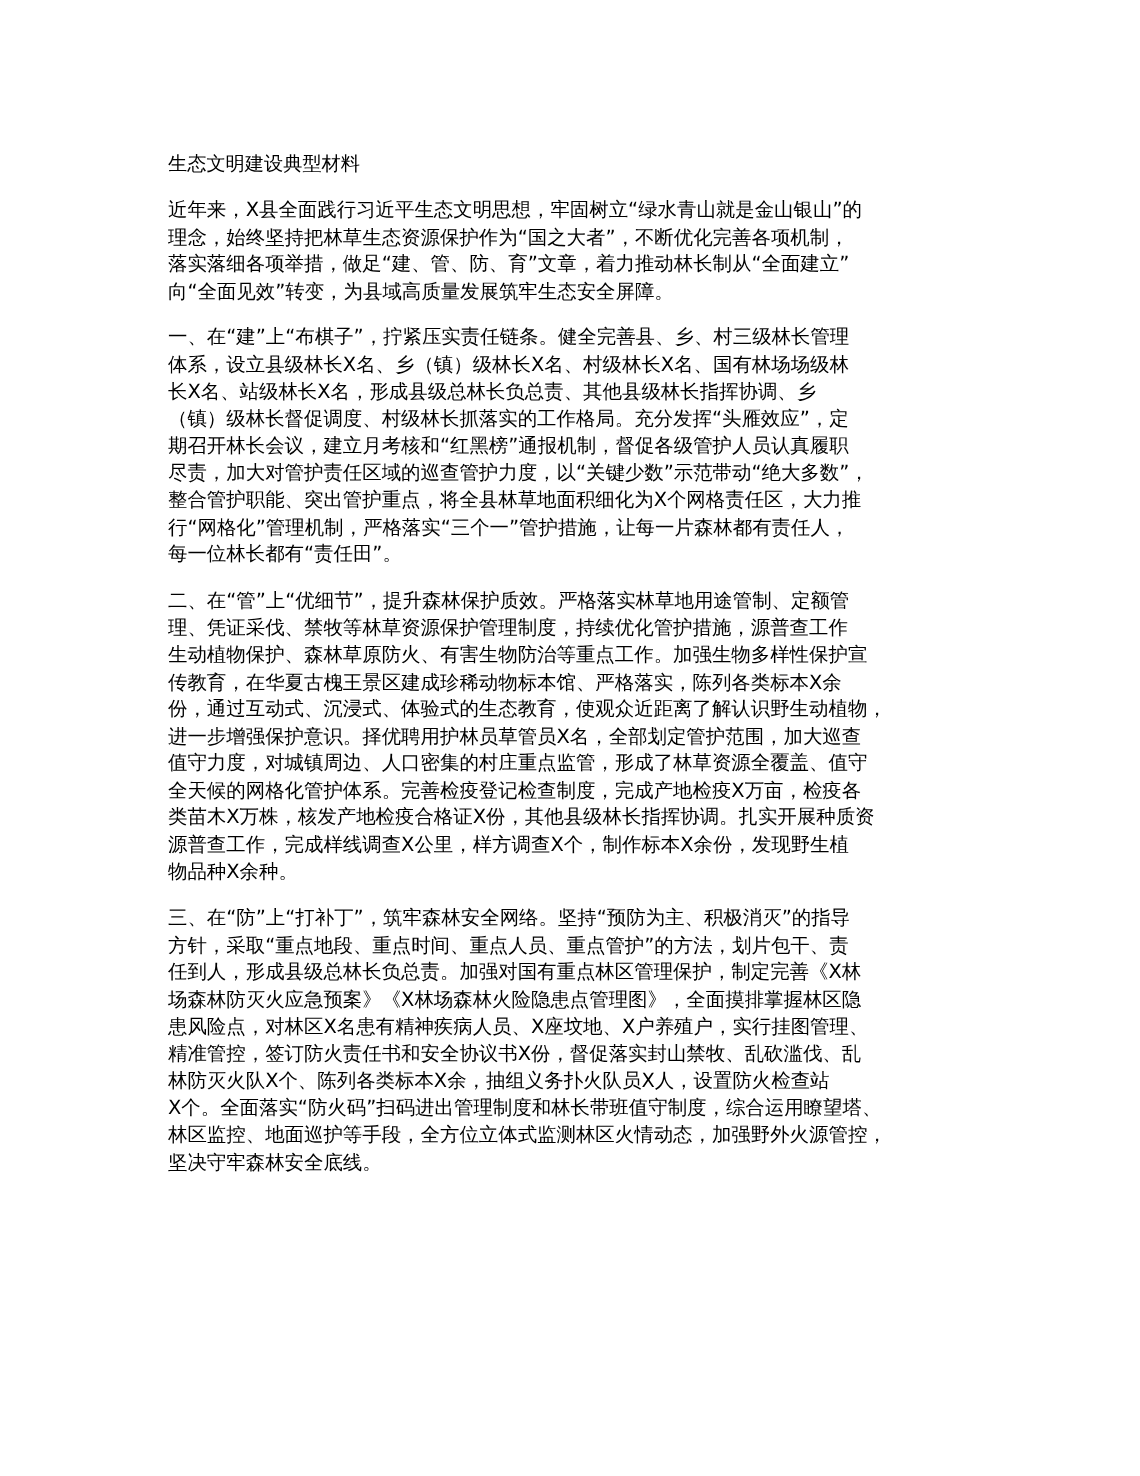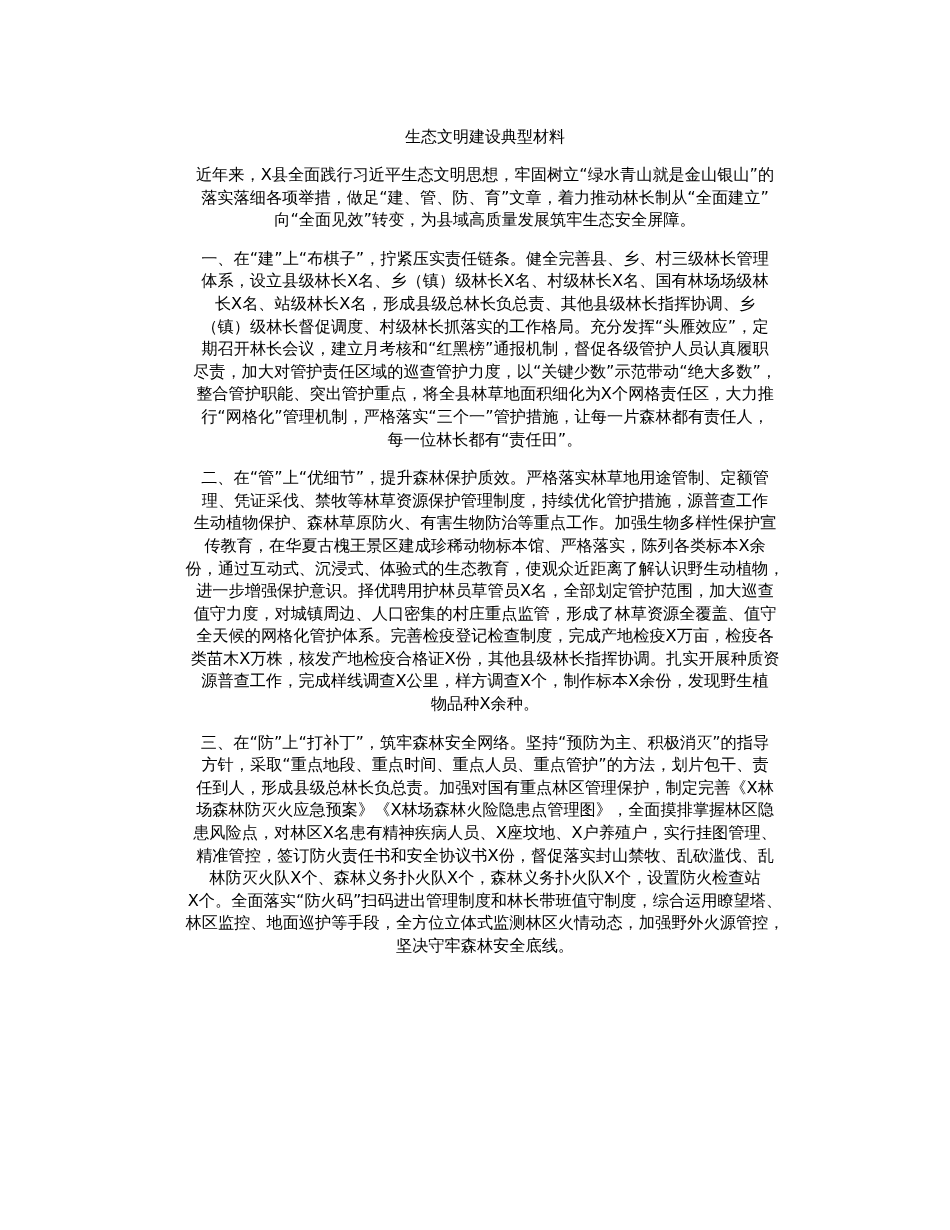--- a/index.html
+++ b/index.html
@@ -13,21 +13,20 @@
       position: relative;
       overflow: hidden;
       font-family: "DejaVu Sans", "Liberation Sans", sans-serif;
       color: #000000;
     }
     .page {
       position: absolute;
       left: 140px;
       top: 126px;
       width: 690px;
-      text-align: center;
     }
     .doc-title {
       font-size: 16px;
       line-height: 22px;
       margin: 0 0 13px 0;
       font-weight: normal;
       white-space: nowrap;
     }
     .para {
       margin: 16px 0 13px 0;
@@ -41,20 +40,21 @@
     }
   </style>
 </head>
 <body>
 
 <div class="page">
   <h1 class="doc-title">生态文明建设典型材料</h1>
 
   <div class="para">
     <span class="line">近年来，X县全面践行习近平生态文明思想，牢固树立“绿水青山就是金山银山”的</span>
+    <span class="line">理念，始终坚持把林草生态资源保护作为“国之大者”，不断优化完善各项机制，</span>
     <span class="line">落实落细各项举措，做足“建、管、防、育”文章，着力推动林长制从“全面建立”</span>
     <span class="line">向“全面见效”转变，为县域高质量发展筑牢生态安全屏障。</span>
   </div>
 
   <div class="para">
     <span class="line">一、在“建”上“布棋子”，拧紧压实责任链条。健全完善县、乡、村三级林长管理</span>
     <span class="line">体系，设立县级林长X名、乡（镇）级林长X名、村级林长X名、国有林场场级林</span>
     <span class="line">长X名、站级林长X名，形成县级总林长负总责、其他县级林长指挥协调、乡</span>
     <span class="line">（镇）级林长督促调度、村级林长抓落实的工作格局。充分发挥“头雁效应”，定</span>
     <span class="line">期召开林长会议，建立月考核和“红黑榜”通报机制，督促各级管护人员认真履职</span>
@@ -78,18 +78,18 @@
     <span class="line">物品种X余种。</span>
   </div>
 
   <div class="para">
     <span class="line">三、在“防”上“打补丁”，筑牢森林安全网络。坚持“预防为主、积极消灭”的指导</span>
     <span class="line">方针，采取“重点地段、重点时间、重点人员、重点管护”的方法，划片包干、责</span>
     <span class="line">任到人，形成县级总林长负总责。加强对国有重点林区管理保护，制定完善《X林</span>
     <span class="line">场森林防灭火应急预案》《X林场森林火险隐患点管理图》，全面摸排掌握林区隐</span>
     <span class="line">患风险点，对林区X名患有精神疾病人员、X座坟地、X户养殖户，实行挂图管理、</span>
     <span class="line">精准管控，签订防火责任书和安全协议书X份，督促落实封山禁牧、乱砍滥伐、乱</span>
-    <span class="line">林防灭火队X个、森林义务扑火队X个，森林义务扑火队X个，设置防火检查站</span>
+    <span class="line">林防灭火队X个、陈列各类标本X余，抽组义务扑火队员X人，设置防火检查站</span>
     <span class="line">X个。全面落实“防火码”扫码进出管理制度和林长带班值守制度，综合运用瞭望塔、</span>
     <span class="line">林区监控、地面巡护等手段，全方位立体式监测林区火情动态，加强野外火源管控，</span>
     <span class="line">坚决守牢森林安全底线。</span>
   </div>
 </div>
 
 </body></html>

